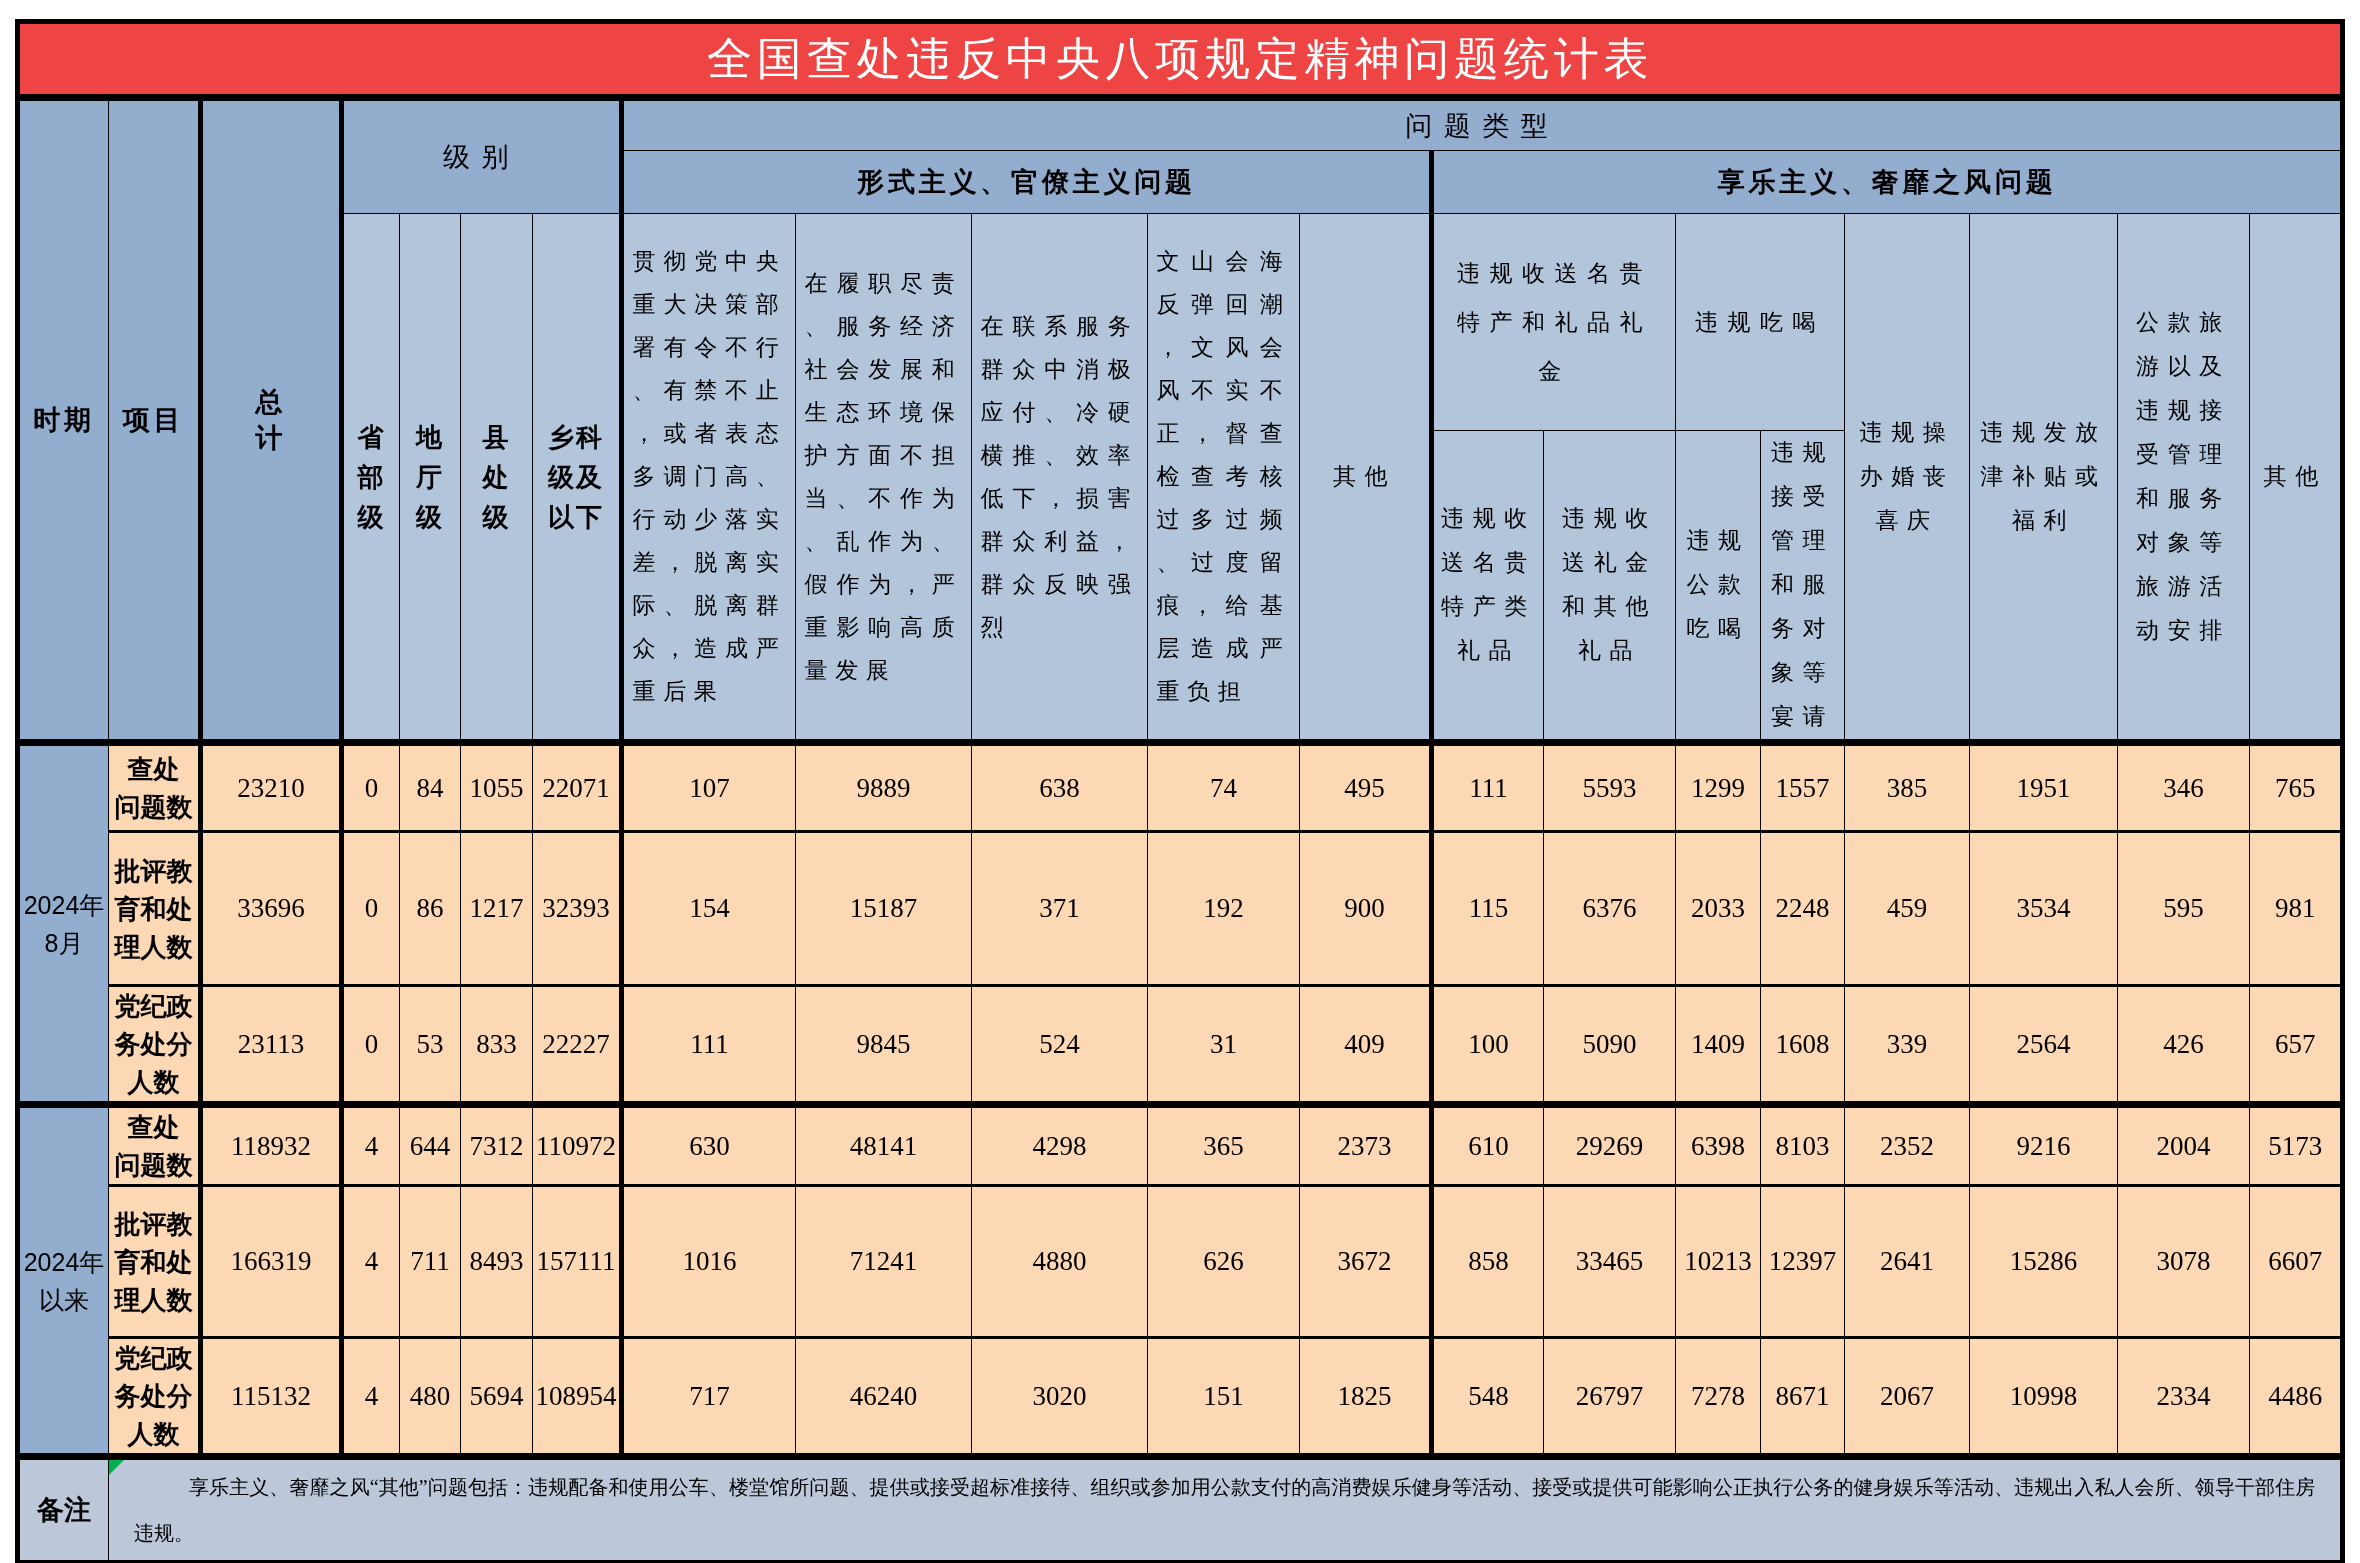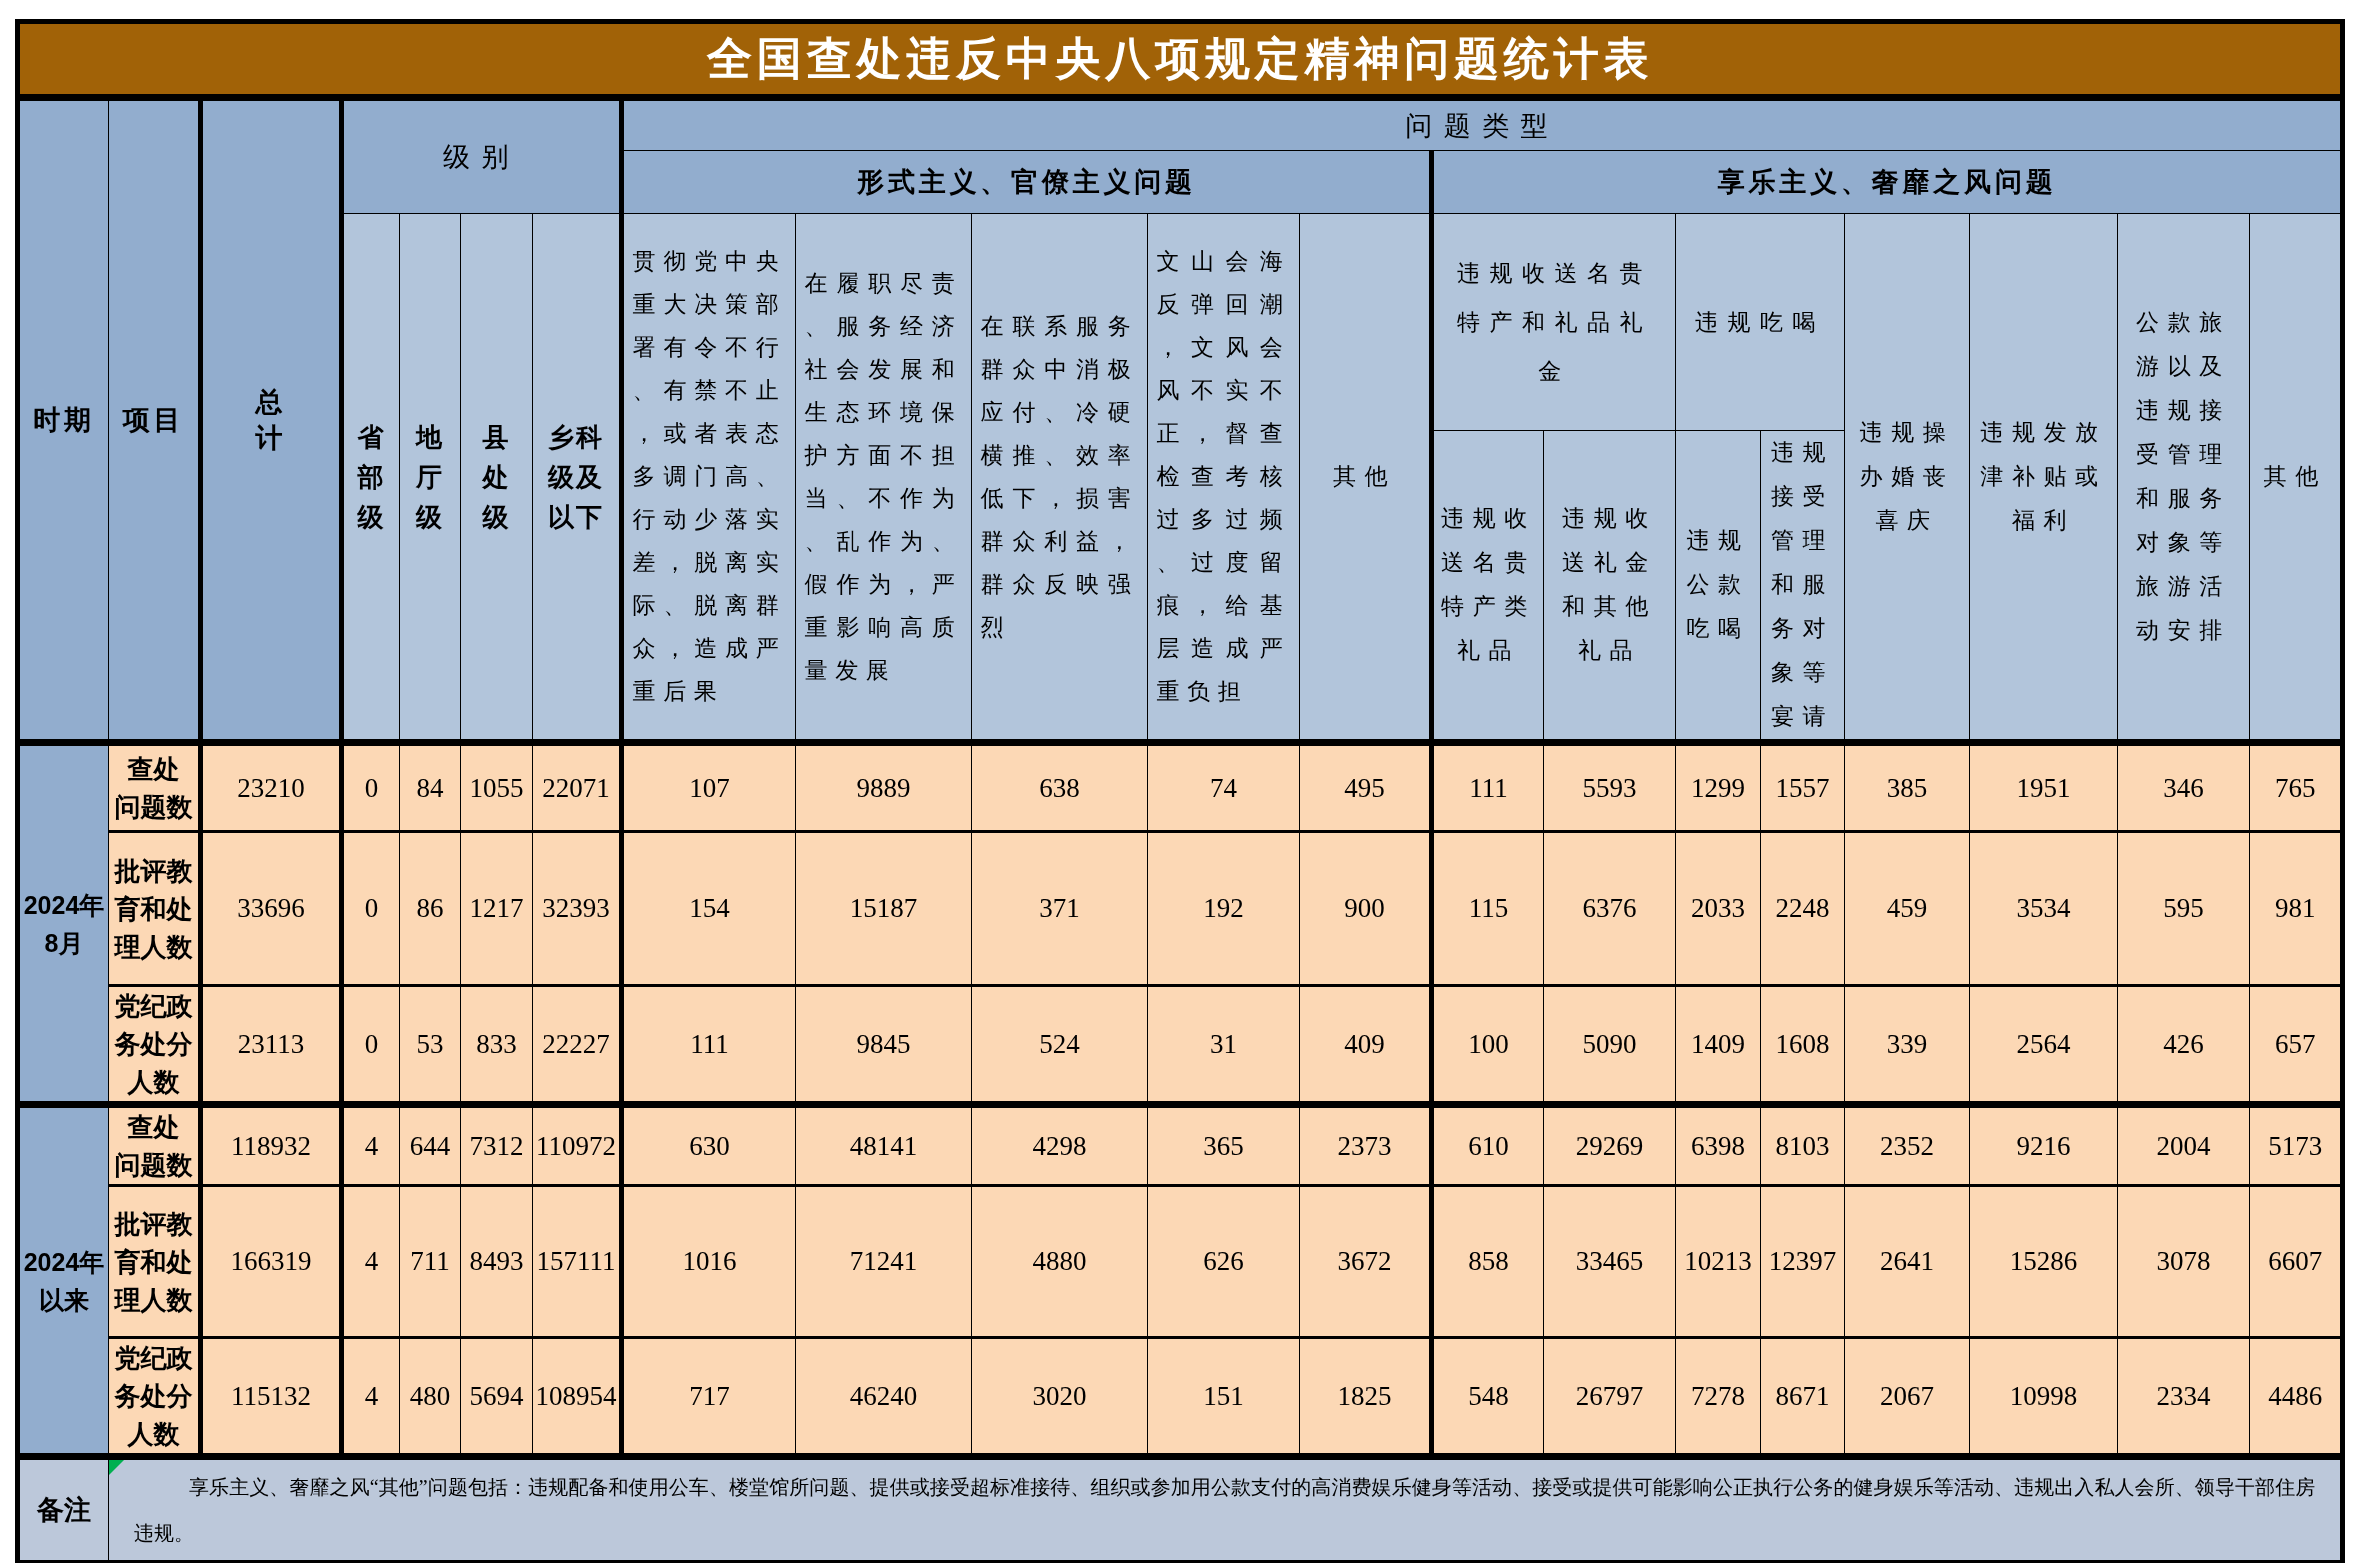--- a/index.html
+++ b/index.html
@@ -1,39 +1,39 @@
 <!DOCTYPE html>
 <html style="font-size:15px"><head>
 <meta charset="utf-8">
 <style>
   html,body{margin:0;padding:0;background:#fff;}
   body{width:2361px;height:1564px;overflow:hidden;font-family:"Liberation Sans",sans-serif;}
   table{border-collapse:collapse;table-layout:fixed;width:2330px;margin:19px 15px 0 15px;border:5.7px solid #000;}
   td{border:1.9px solid #000;text-align:center;vertical-align:middle;color:#000;overflow:hidden;padding:0;}
   
-  .title-cell{background:#a16207;color:#fff;font-family:"Liberation Serif",serif;font-weight:bold;font-size:45px;letter-spacing:4.8px;border-bottom-width:7.6px;}
+  .title-cell{background:#ef4444;color:#fff;font-family:"Liberation Serif",serif;font-weight:normal;font-size:45px;letter-spacing:4.8px;border-bottom-width:7.6px;}
   .hdrD{background:#92ADCE;}   
   .hdrL{background:#B2C5DB;}   
   .data{background:#FCD8B5;}
   .remark-bg{background:#BCC8DA;}
   
   .br6{border-right-width:5.7px;}
   tr.secTop td{border-top-width:7.6px;}
   tr.rowMid td{border-top-width:3.8px;}
   
   .gh{font-weight:normal;font-size:27px;letter-spacing:11.4px;}
   .gh2{font-weight:bold;font-size:27px;letter-spacing:3.8px;}
   .pl{white-space:pre-line;}
   .lvl{font-weight:bold;font-size:26px;letter-spacing:1.9px;line-height:40px;word-break:break-all;padding:0 11.4px;}
   .vlong{font-family:"Liberation Serif",serif;font-size:23px;letter-spacing:7.6px;line-height:43px;text-align:justify;text-justify:inter-character;word-break:break-all;line-break:anywhere;padding:3.8px 8.6px;}
   .kaiG{font-family:"Liberation Serif",serif;font-size:23px;letter-spacing:9.5px;line-height:49px;word-break:break-all;line-break:anywhere;padding:0 13.3px;}
   .kaiN{font-family:"Liberation Serif",serif;font-size:23px;letter-spacing:8.6px;line-height:44px;word-break:break-all;line-break:anywhere;padding:0 5.7px;margin-top:16px;}
   .num{font-family:"Liberation Serif",serif;font-size:27px;}
   .lbl{font-weight:bold;font-size:26px;line-height:38px;}
-  .period{font-weight:bold;font-size:25px;line-height:38px;}
+  .period{font-weight:normal;font-size:25px;line-height:38px;}
   .remark-label{font-weight:bold;font-size:27px;}
   .remark-text{font-family:"Liberation Serif",serif;font-weight:normal;font-size:20px;text-align:justify;line-height:46px;padding:3.8px 25px;text-indent:55px;position:relative;}
   .tri{position:absolute;top:0;left:0;width:0;height:0;border-top:15px solid #00B050;border-right:15px solid transparent;}
 </style>
 </head>
 <body>
 
 <table>
   <colgroup>
     <col style="width:91px">

